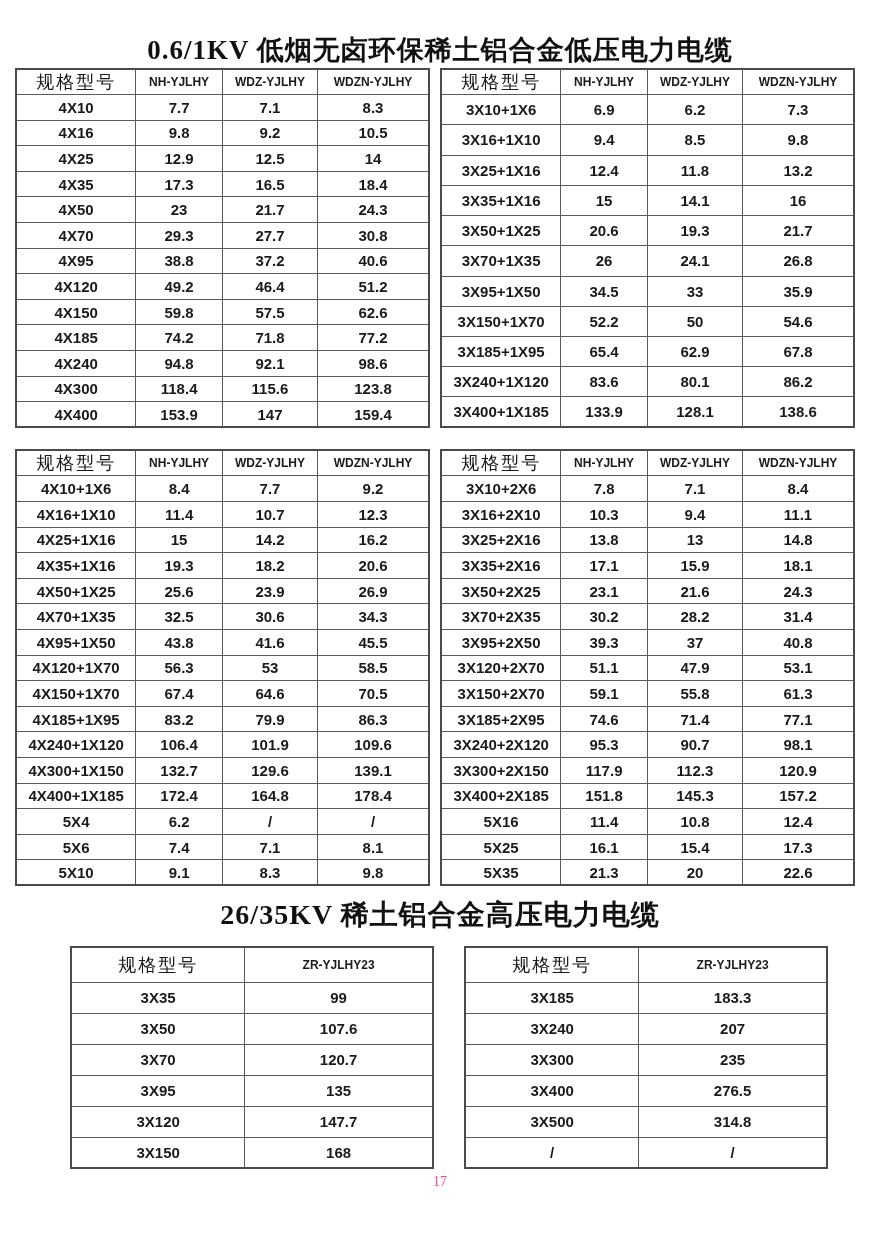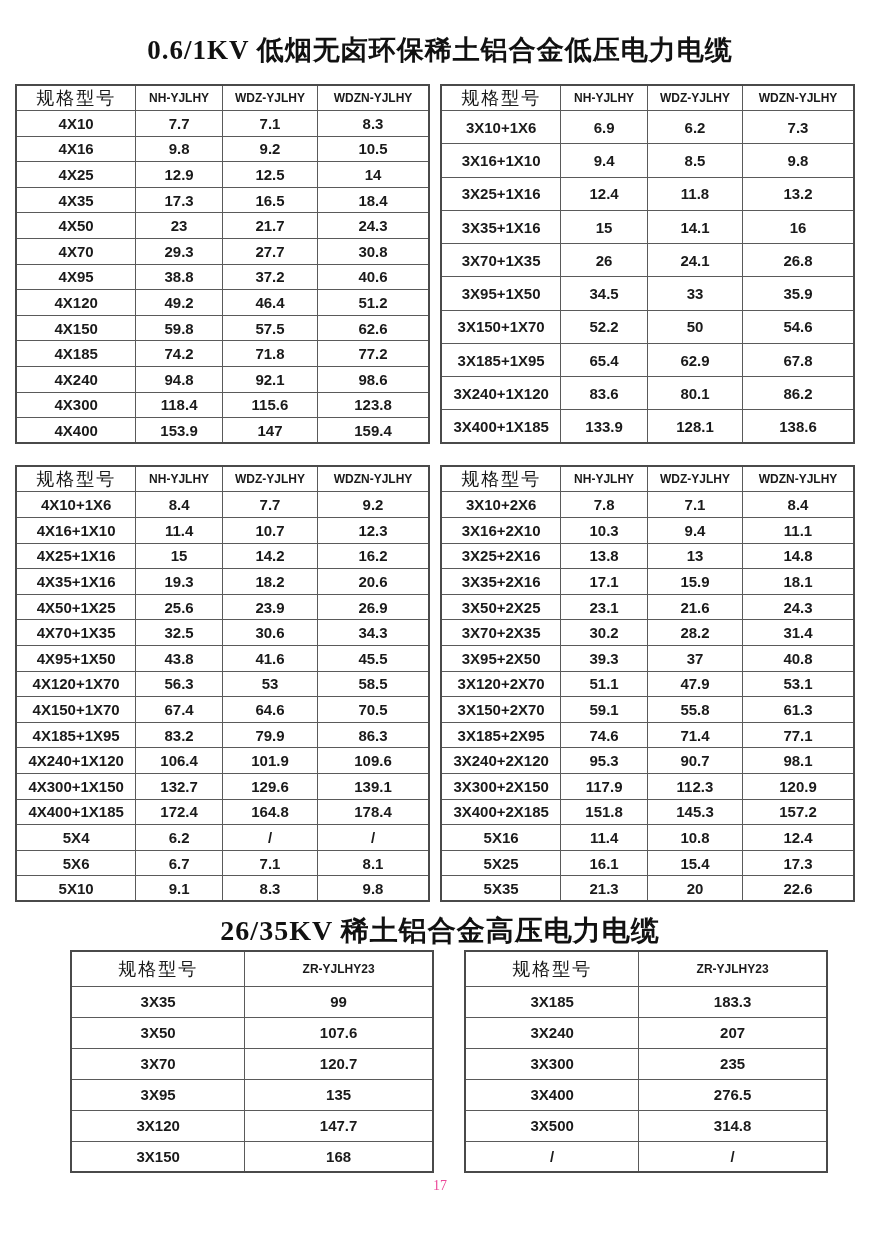--- a/index.html
+++ b/index.html
@@ -12,26 +12,26 @@
     color:#1c1c1c;
     overflow:hidden;
   }
   .doc-title {
     font-family:"Liberation Serif", serif;
     font-weight:bold;
     text-align:center;
     font-size:27px;
     letter-spacing:1px;
     padding-top:32px;
-    padding-bottom:16px;
+    padding-bottom:0;
     color:#111;
   }
   .doc-title.second {
     padding-top:10px;
-    padding-bottom:0;
+    padding-bottom:12px;
     font-size:28px;
   }
   .tables-row {
     display:flex;
     gap:10px;
     padding:0 25px 0 15px;
   }
   .tables-row.middle { margin-top:21px; }
   .tables-row > table { flex:1; }
   table {
@@ -211,20 +211,26 @@
             <td>11.8</td>
             <td>13.2</td>
           </tr>
           <tr>
             <td>3X35+1X16</td>
             <td>15</td>
             <td>14.1</td>
             <td>16</td>
           </tr>
           <tr>
+            <td>3X50+1X25</td>
+            <td>20.6</td>
+            <td>19.3</td>
+            <td>21.7</td>
+          </tr>
+          <tr>
             <td>3X70+1X35</td>
             <td>26</td>
             <td>24.1</td>
             <td>26.8</td>
           </tr>
           <tr>
             <td>3X95+1X50</td>
             <td>34.5</td>
             <td>33</td>
             <td>35.9</td>
@@ -347,21 +353,21 @@
             <td>178.4</td>
           </tr>
           <tr>
             <td>5X4</td>
             <td>6.2</td>
             <td>/</td>
             <td>/</td>
           </tr>
           <tr>
             <td>5X6</td>
-            <td>6.7</td>
+            <td>7.4</td>
             <td>7.1</td>
             <td>8.1</td>
           </tr>
           <tr>
             <td>5X10</td>
             <td>9.1</td>
             <td>8.3</td>
             <td>9.8</td>
           </tr>
         </tbody>

